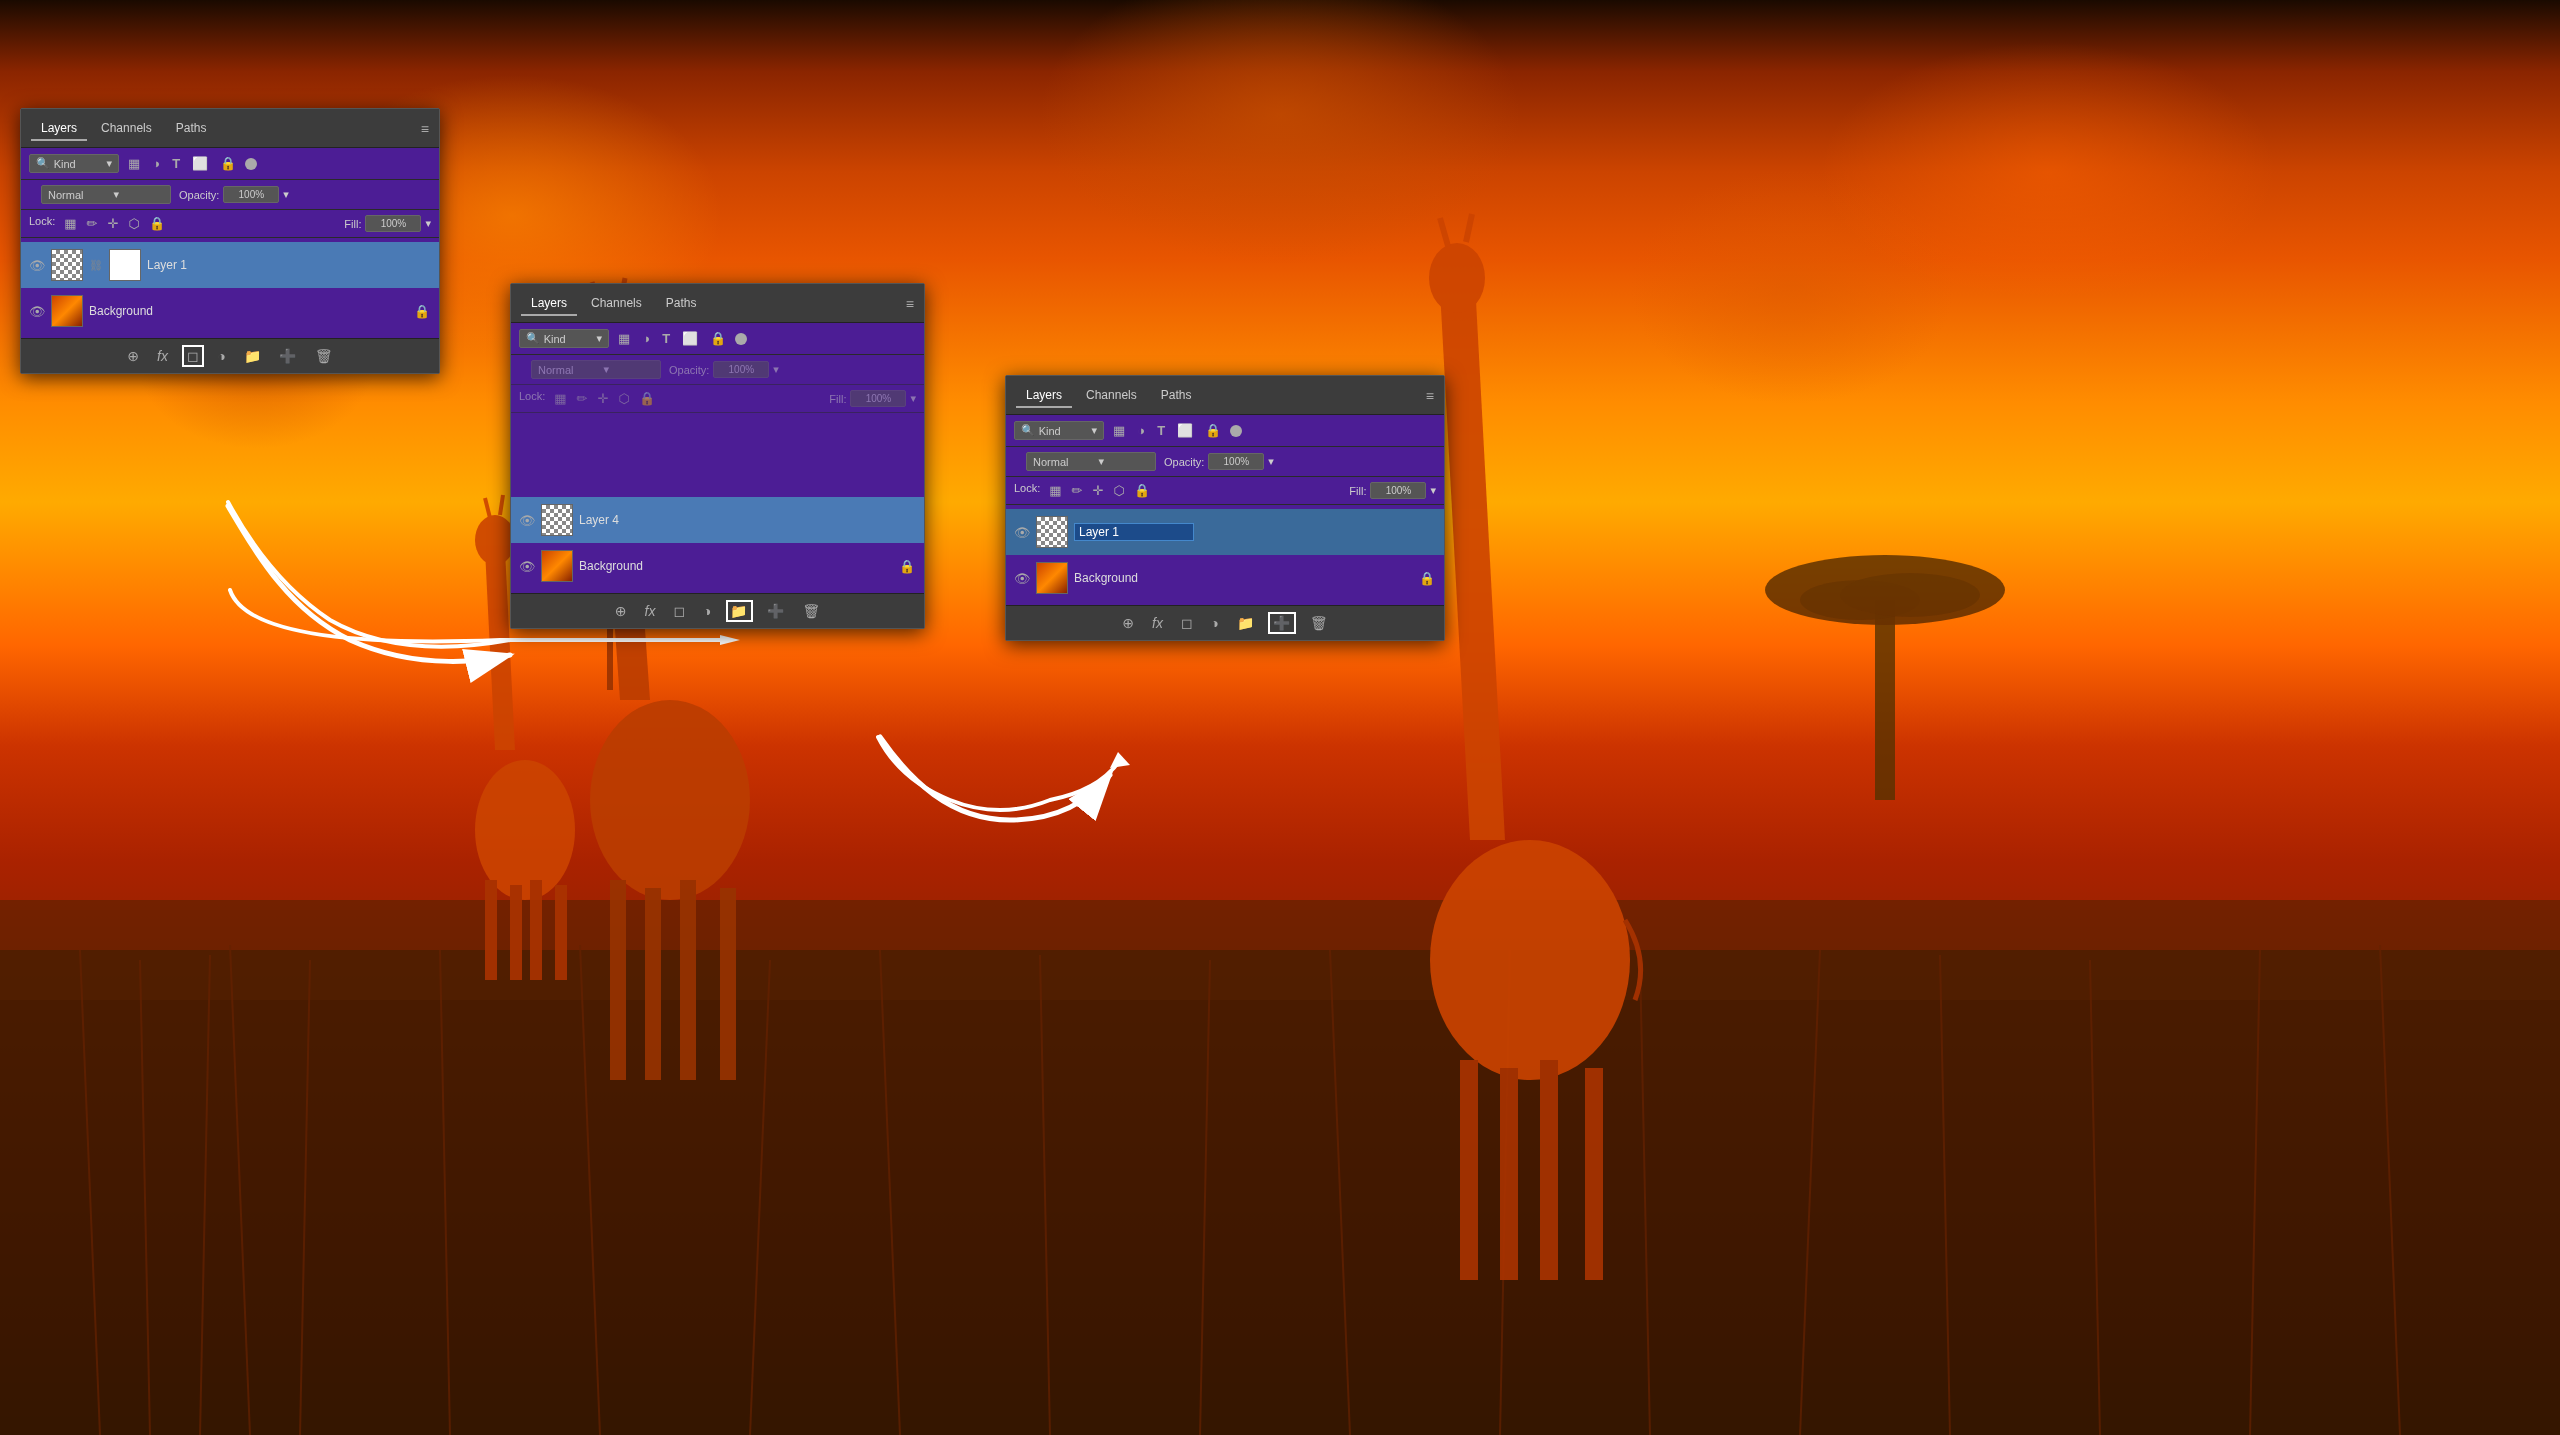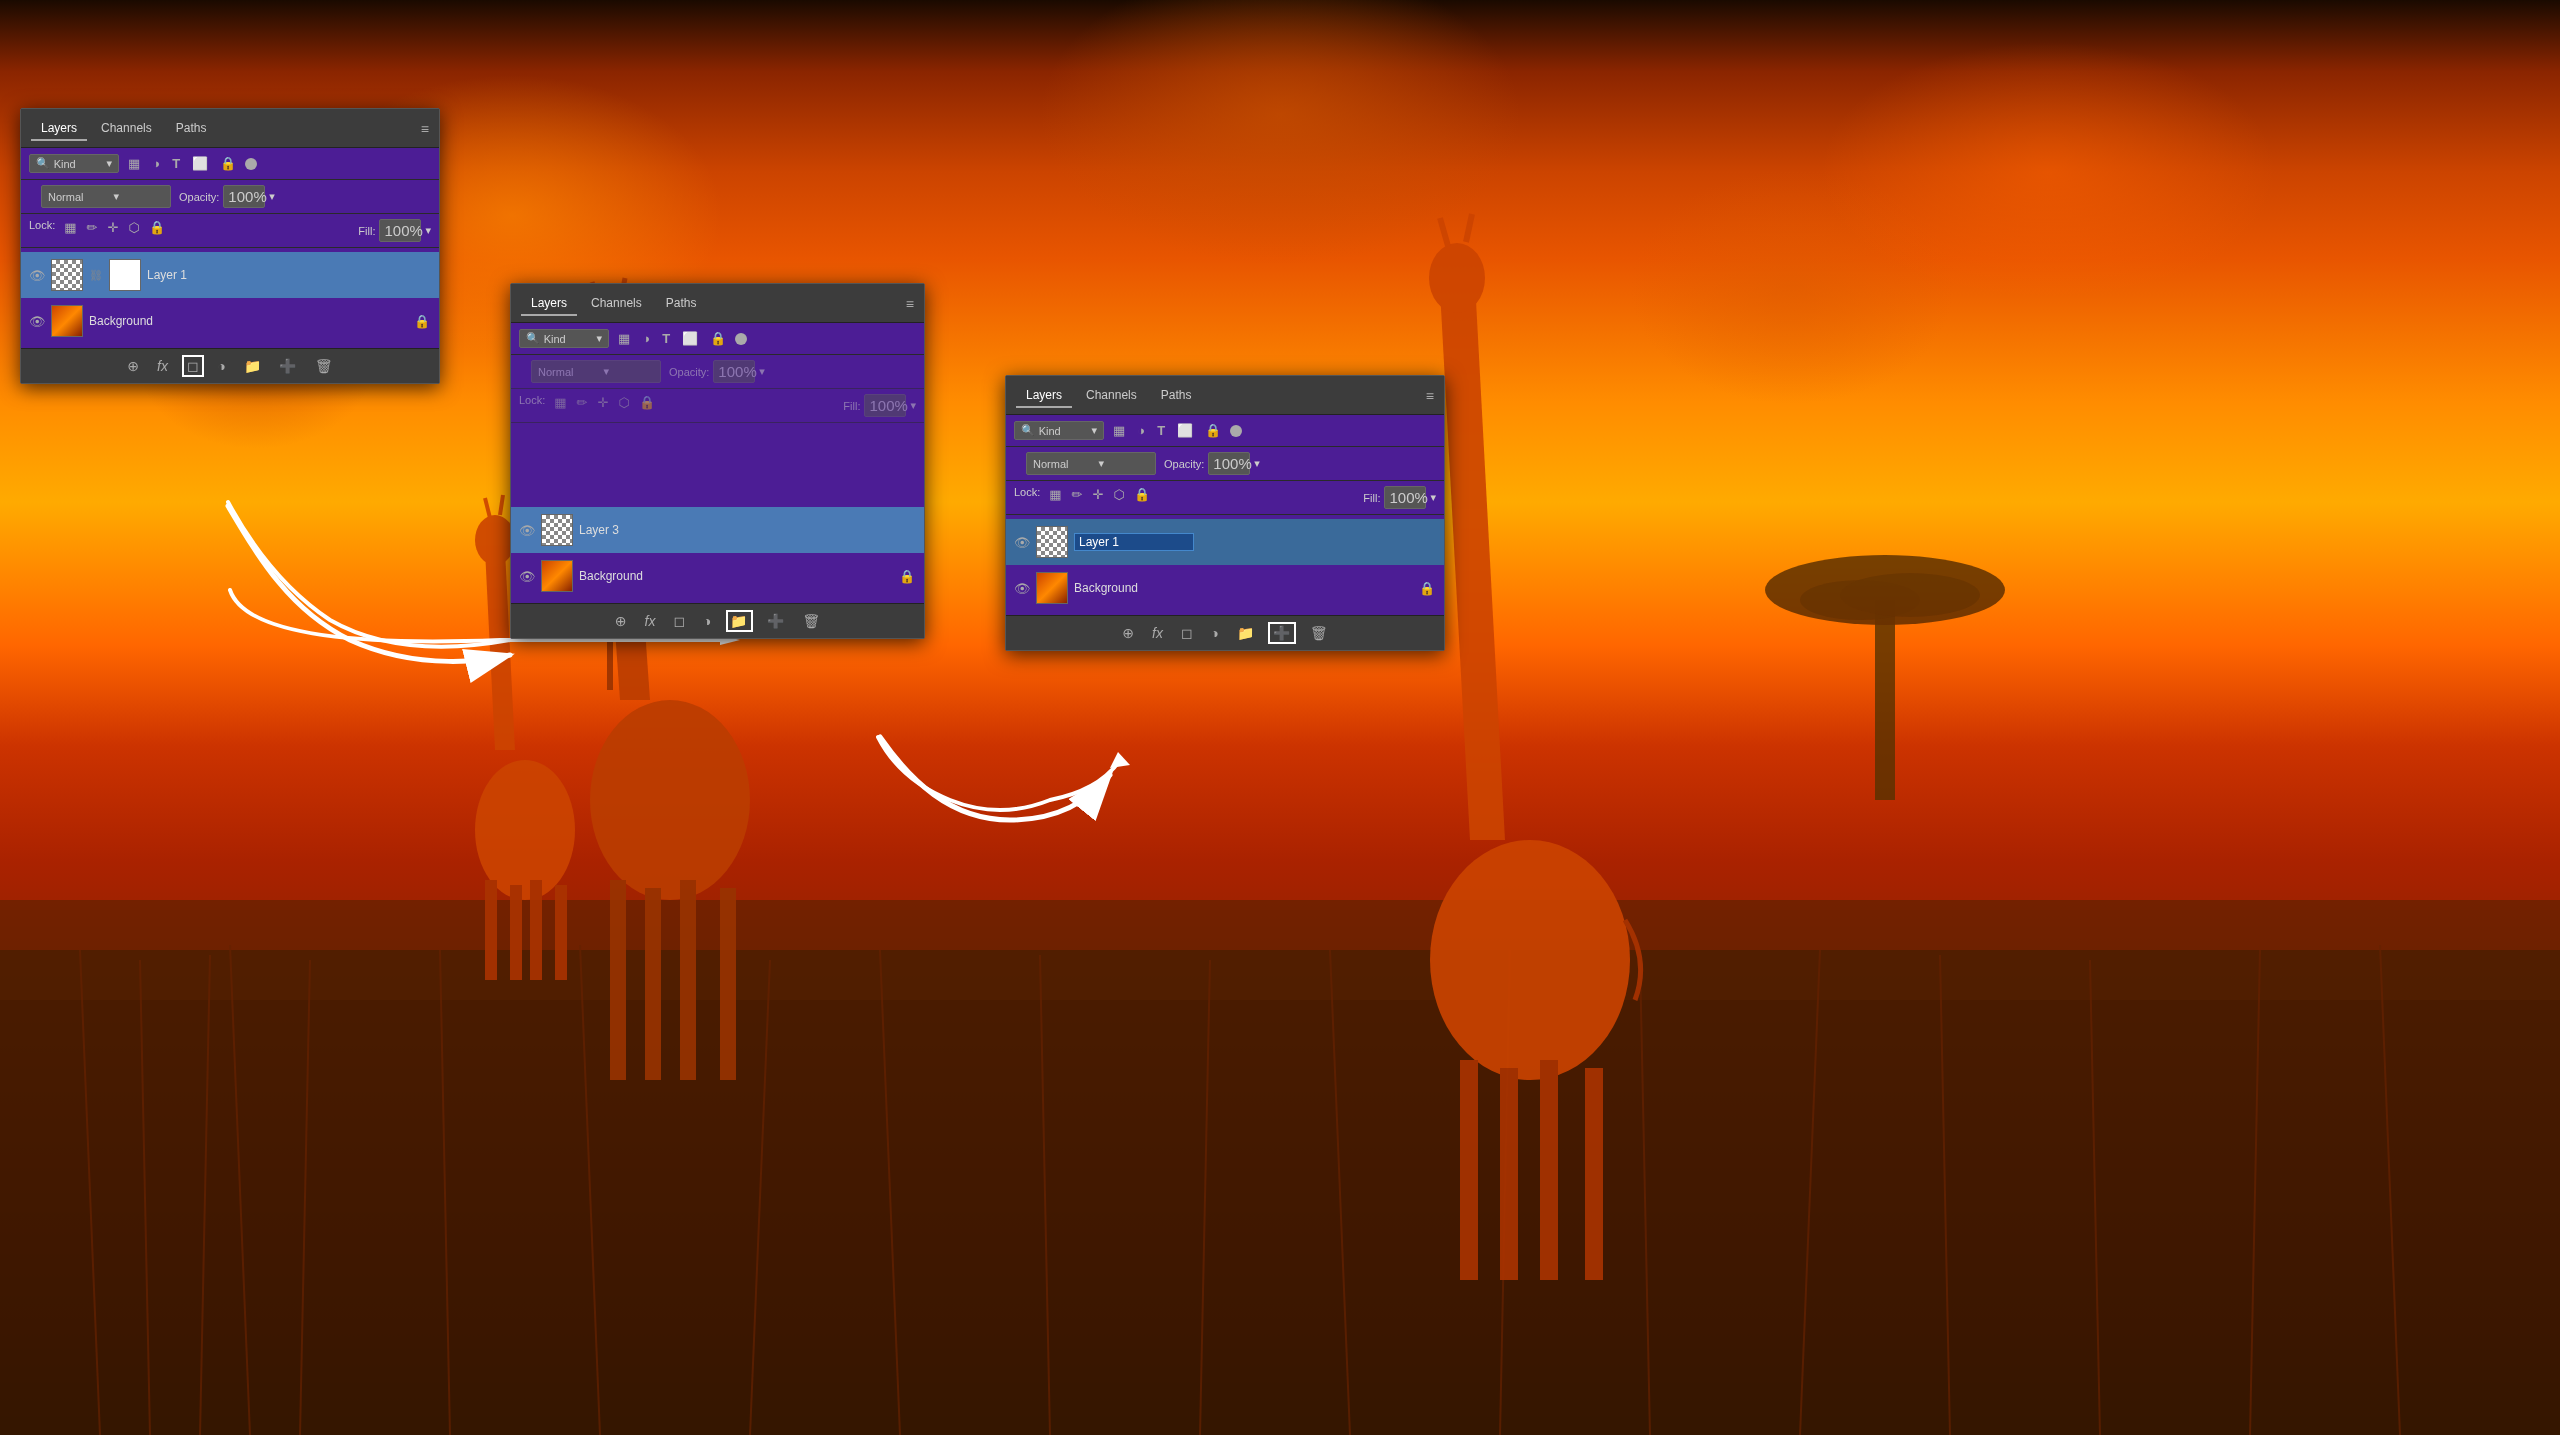--- a/index.html
+++ b/index.html
@@ -151,23 +151,23 @@
       gap: 4px;
       color: #ccc;
       font-size: 11px;
     }
 
     .opacity-input {
       background: #555;
       border: 1px solid #666;
       color: #ccc;
       padding: 2px 4px;
-      font-size: 15px;
+      font-size: 10px;
       border-radius: 2px;
-      width: 42px;
+      width: 56px;
       text-align: center;
     }
 
     .lock-row {
       padding: 5px 8px;
       display: flex;
       align-items: flex-start;
       gap: 6px;
       border-bottom: 1px solid #2a2a2a;
       font-size: 11px;
@@ -569,21 +569,21 @@
     </div>
   </div>
 
   <div style="height:80px;"></div>
 
   <div class="layers-content">
 
     <div class="layer-row selected">
       <span class="eye-icon">👁</span>
       <div class="layer-thumb thumb-checker"></div>
-      <span class="layer-name">Layer 3</span>
+      <span class="layer-name">Layer 4</span>
     </div>
 
     <div class="layer-row">
       <span class="eye-icon">👁</span>
       <div class="layer-thumb thumb-bg"></div>
       <span class="layer-name">Background</span>
       <span class="lock-badge">🔒</span>
     </div>
   </div>
 

